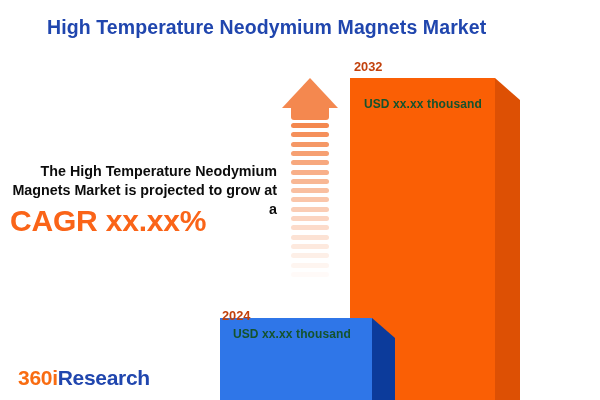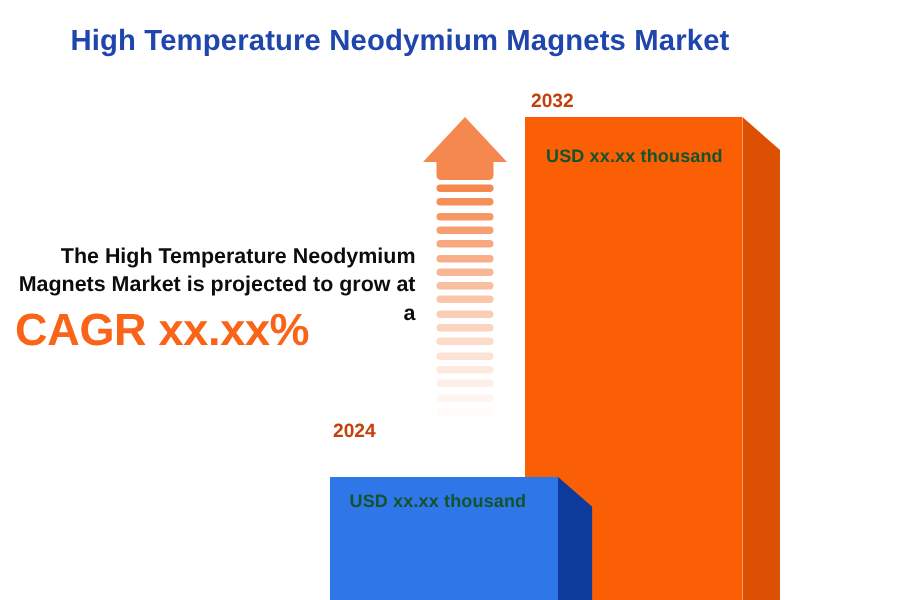--- a/index.html
+++ b/index.html
@@ -176,33 +176,36 @@
   
   .year-label {
     position: absolute;
     color: #c2410c;
     font-size: 12.8px;
     font-weight: bold;
     white-space: nowrap;
     z-index: 6;
   }
   .year-2032 { left: 354px; top: 59px; }
-  .year-2024 { left: 222px; top: 279px; text-align: center; }
+  .year-2024 { left: 222px; top: 308px; text-align: center; }
 </style>
 </head>
 <body>
 
 <div id="infographic">
 
   <div class="title">High Temperature Neodymium Magnets Market</div>
 
   <div class="lead-text">The High Temperature Neodymium Magnets Market is projected to grow at a</div>
 
   <div class="cagr">CAGR xx.xx%</div>
 
+  <div class="logo">
+    <span class="logo-360i">360i</span><span class="logo-research">Research</span>
+  </div>
 
   <div class="arrow">
     <div class="arrow-head"></div>
     <div class="arrow-neck"></div>
     <div class="arrow-shaft" id="arrow-shaft">
         <div class="stripe" style="top: 0px; background: rgb(244, 136, 79); opacity: 1;"></div>
         <div class="stripe" style="top: 9.3px; background: rgb(244, 136, 79); opacity: 0.933;"></div>
         <div class="stripe" style="top: 18.6px; background: rgb(244, 136, 79); opacity: 0.866;"></div>
         <div class="stripe" style="top: 27.9px; background: rgb(244, 136, 79); opacity: 0.8;"></div>
         <div class="stripe" style="top: 37.2px; background: rgb(244, 136, 79); opacity: 0.735;"></div>

